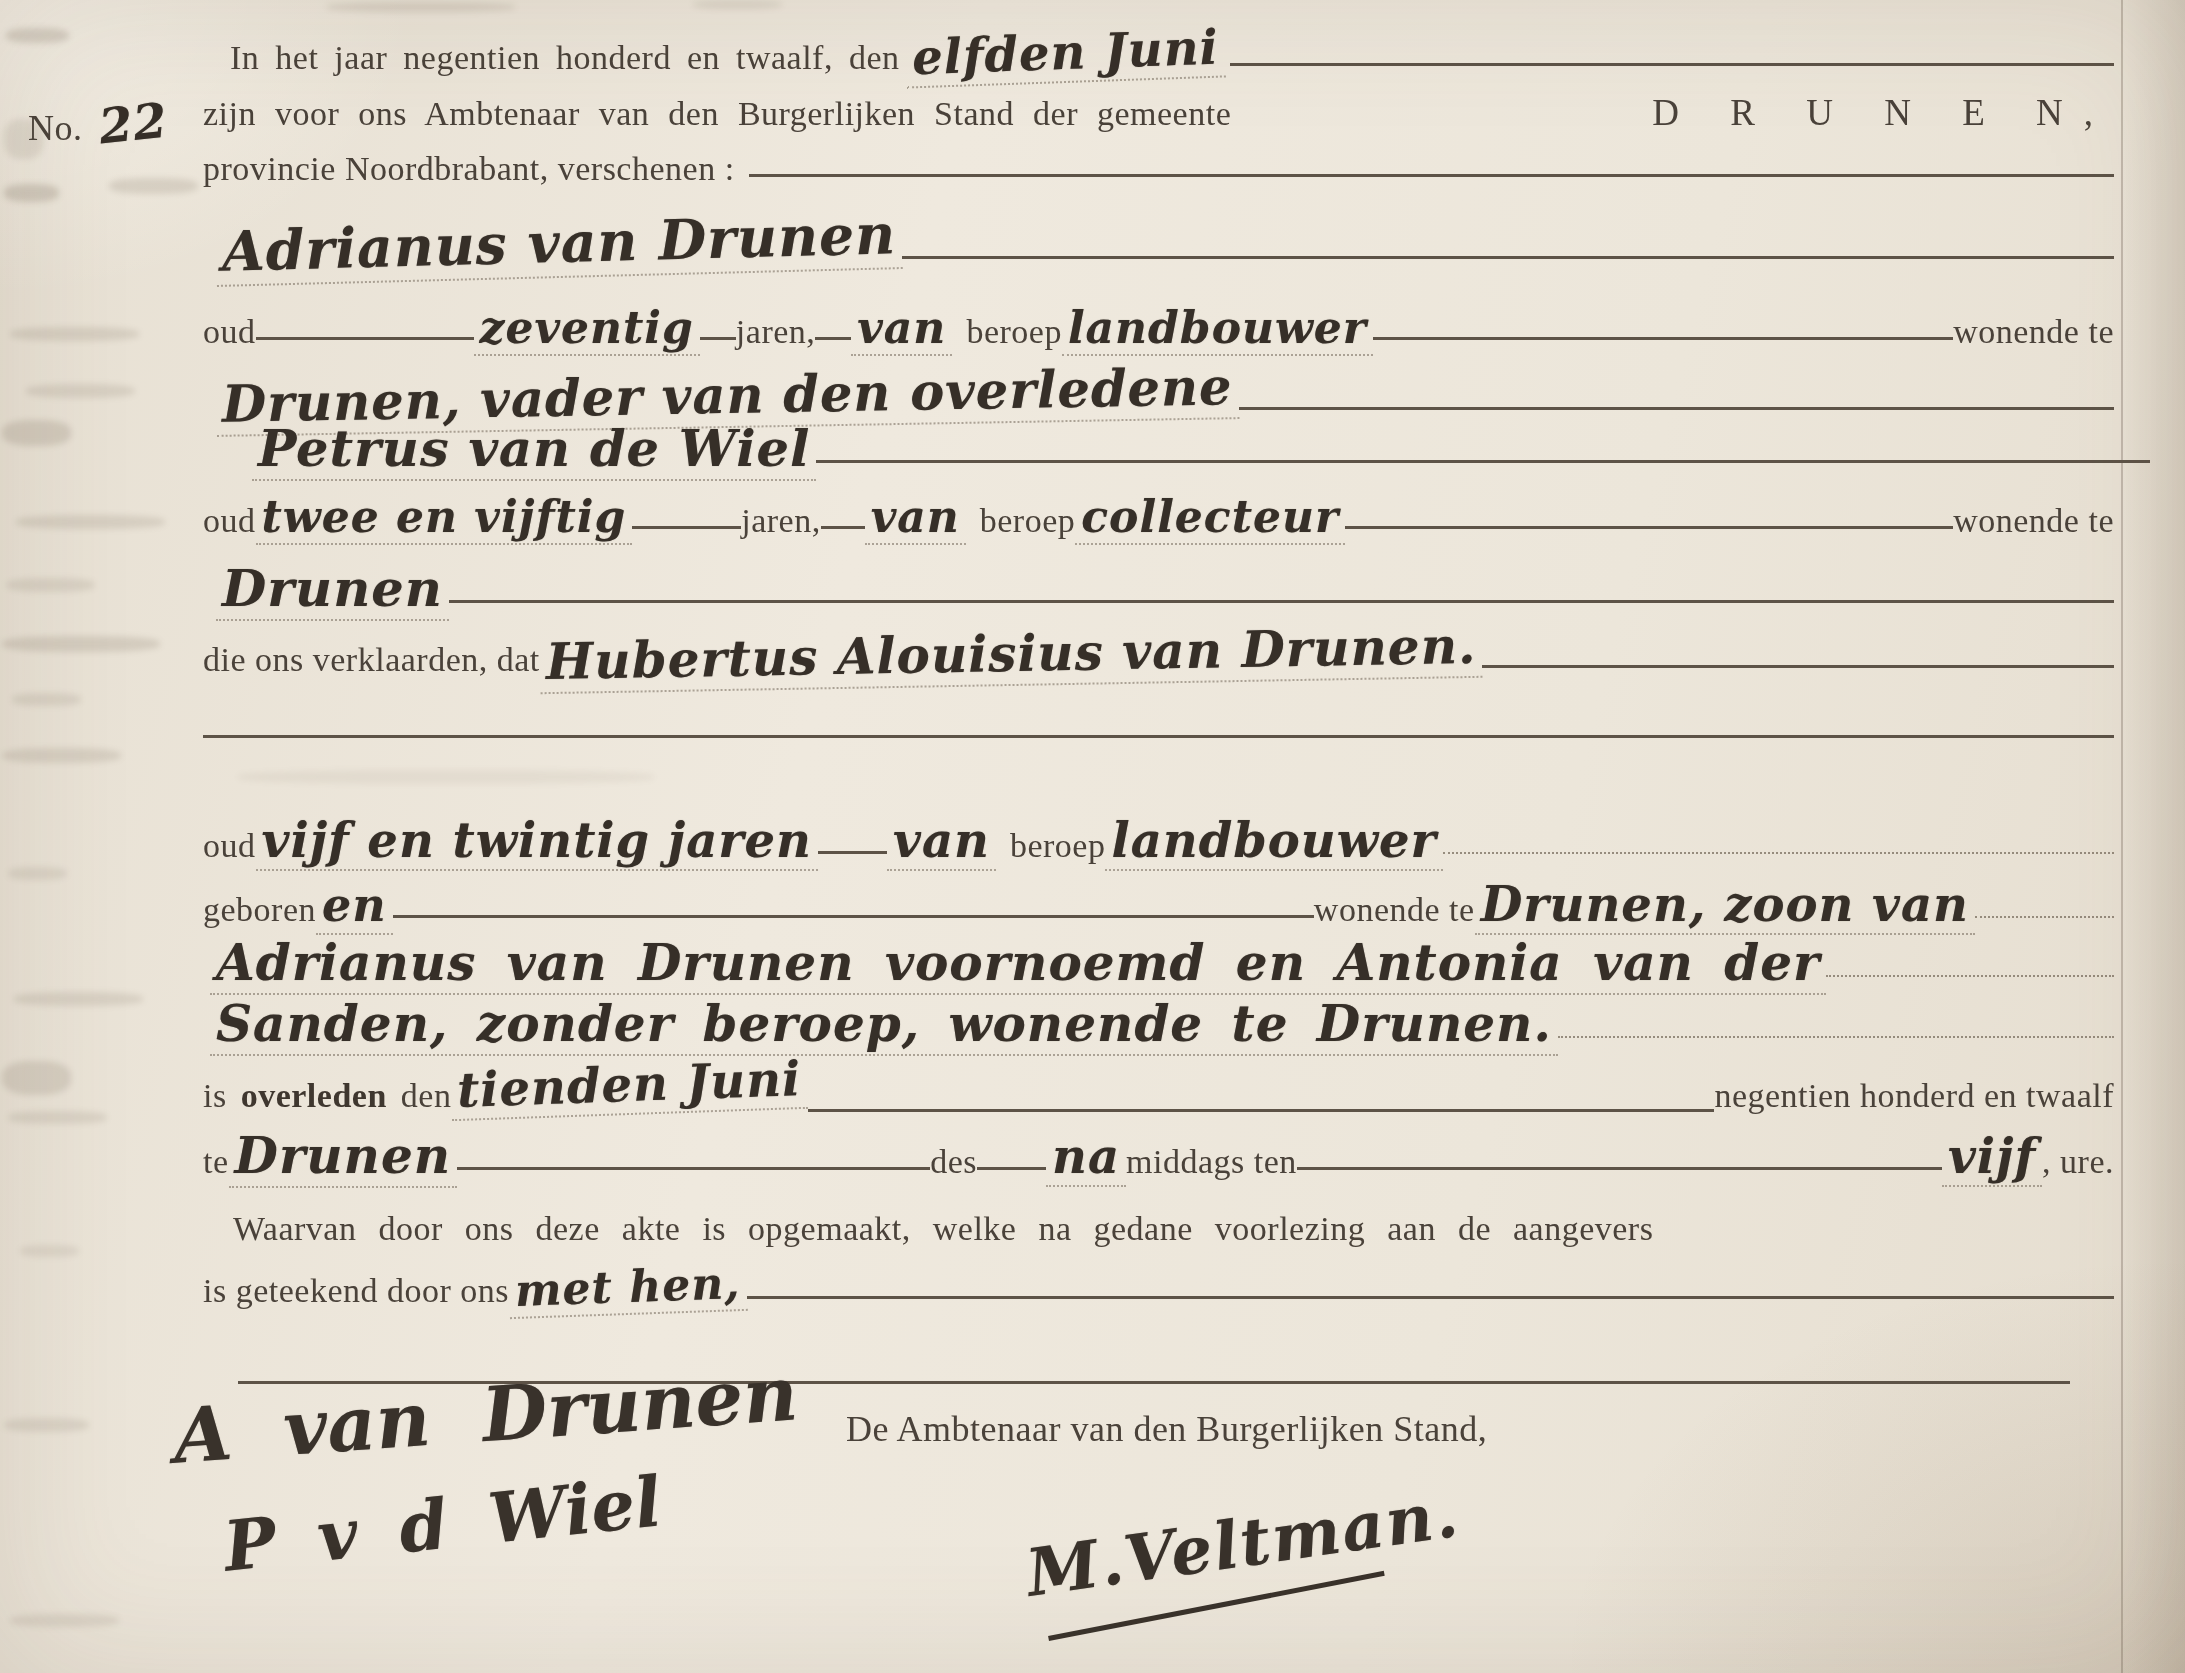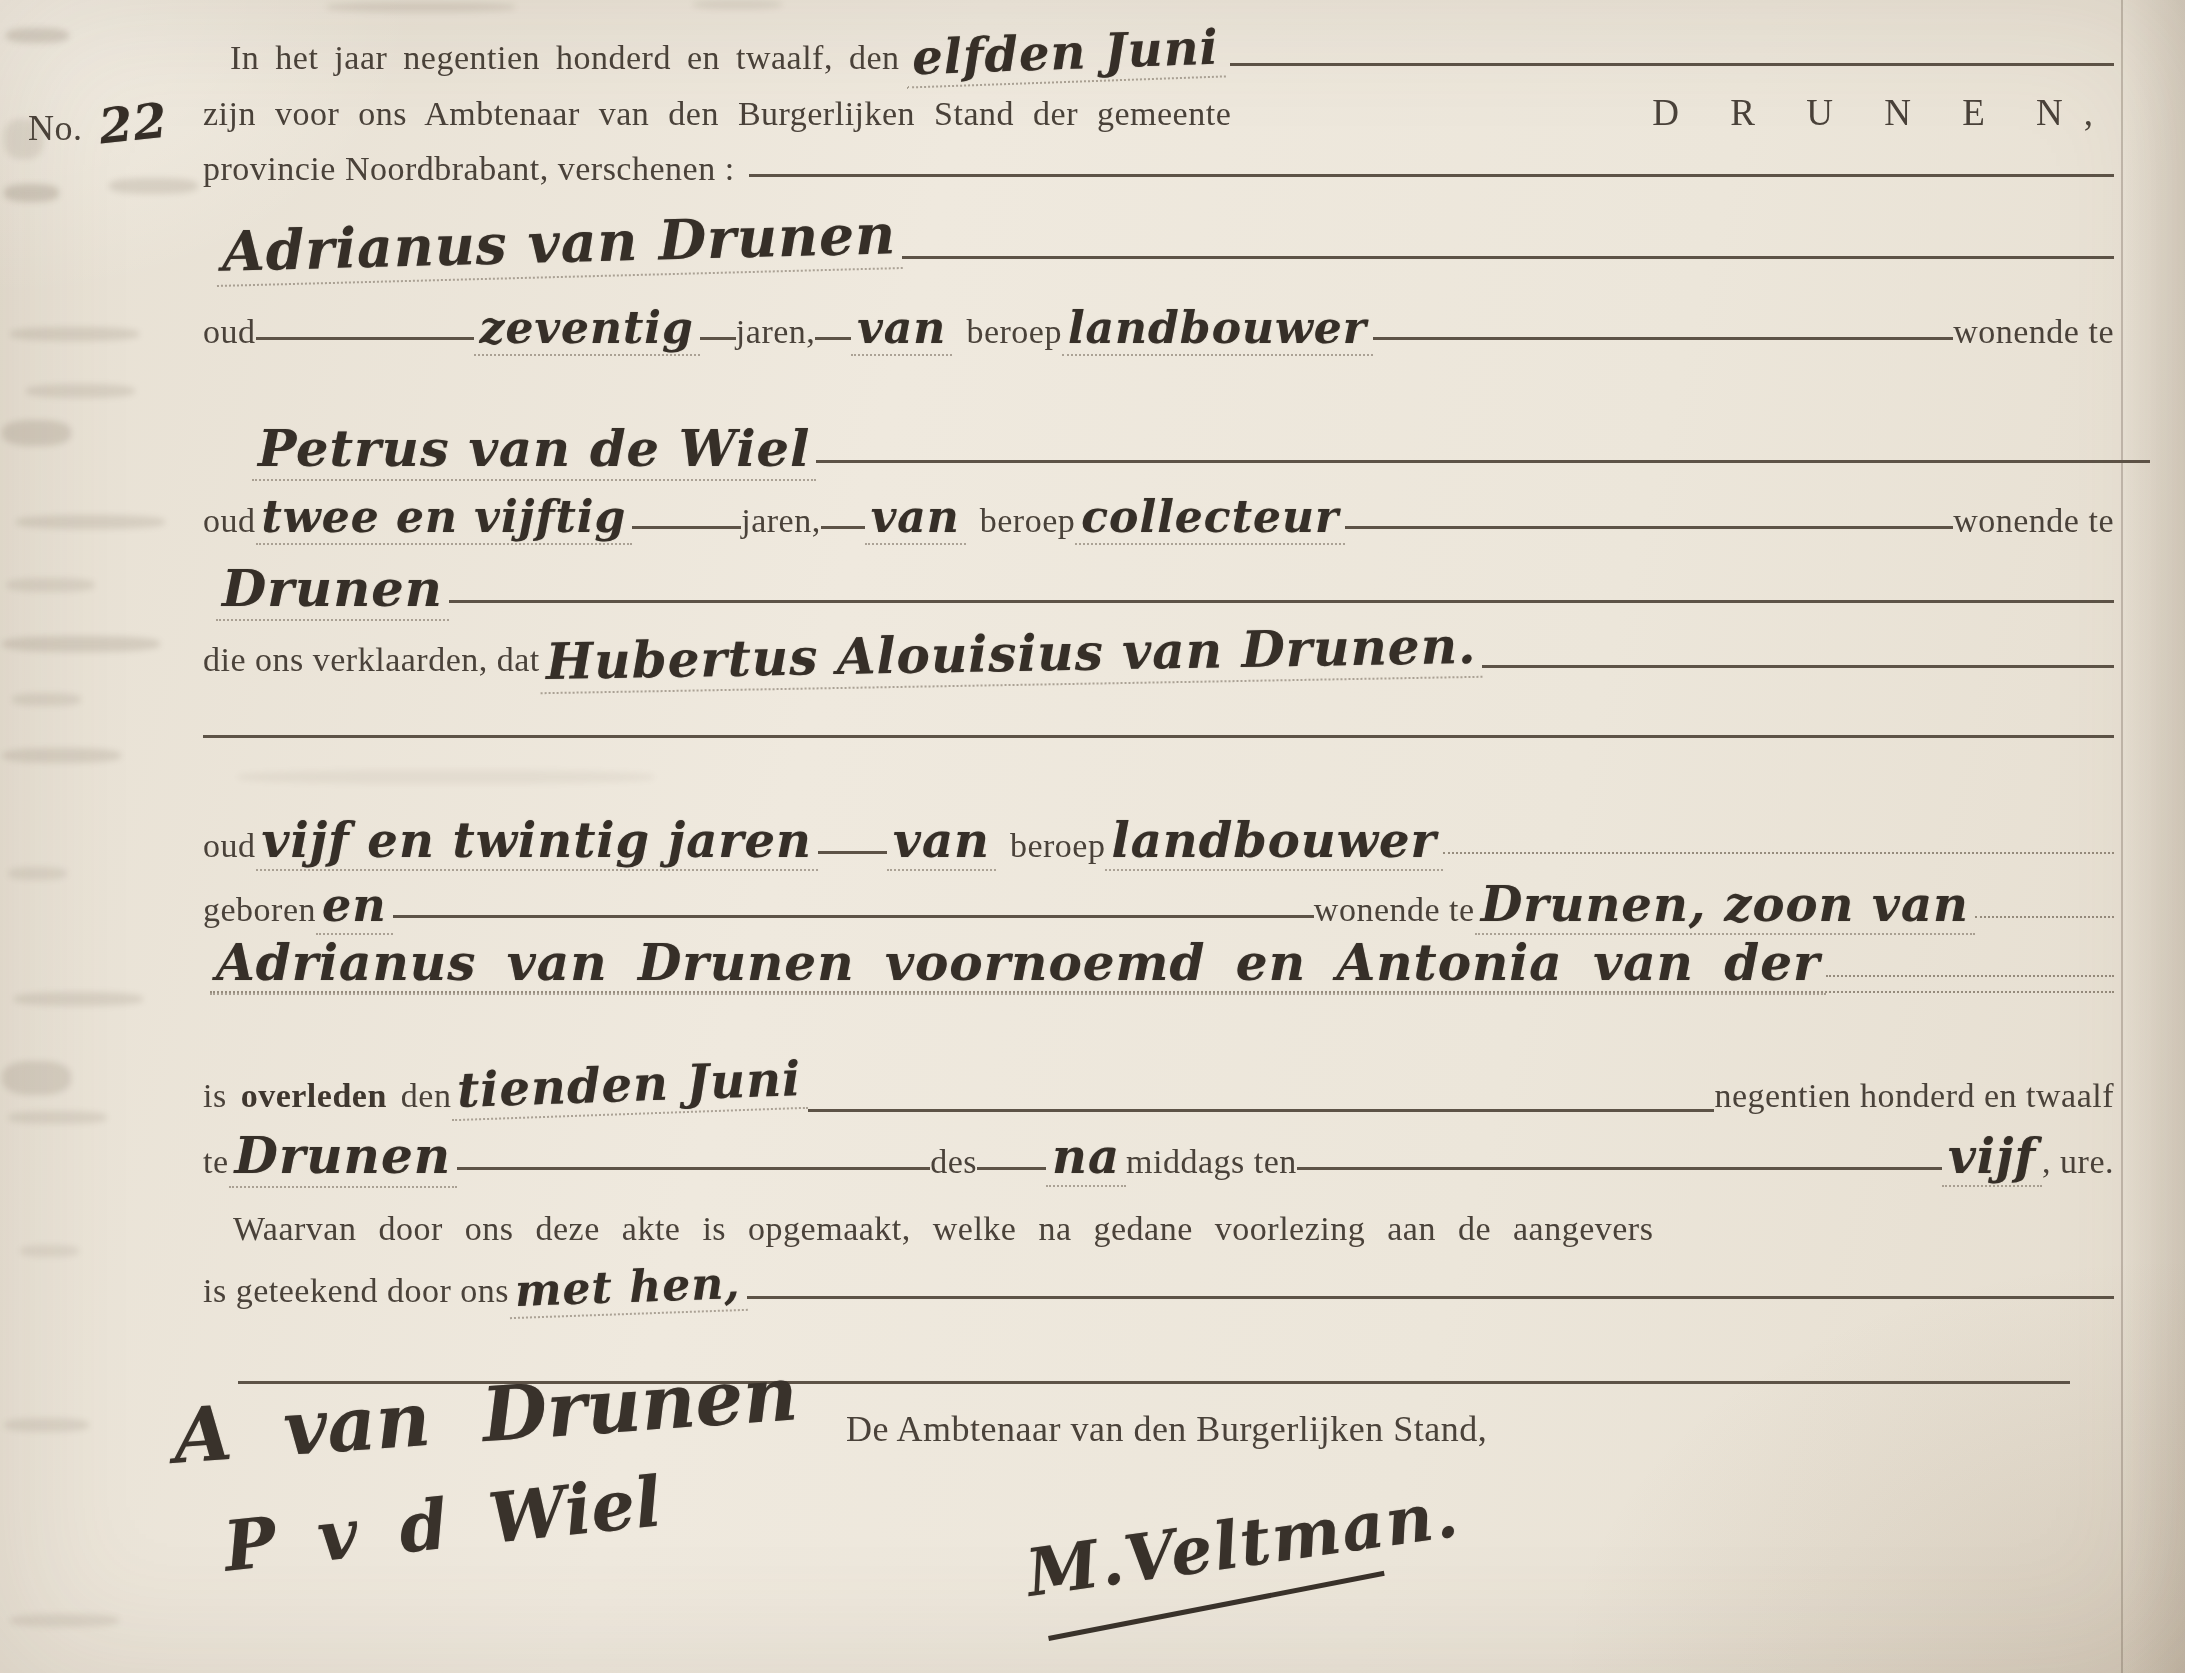--- a/index.html
+++ b/index.html
@@ -103,20 +103,24 @@
     <span class="p">jaren,</span>
     <span class="fill" style="flex:0 0 36px"></span>
     <span class="hw s44">van</span>
     <span class="gap"></span>
     <span class="p">beroep</span>
     <span class="hw s44">landbouwer</span>
     <span class="fill grow"></span>
     <span class="p">wonende te</span>
   </div>
 
+  <div class="line" style="left:216px;top:365px;width:1898px;">
+    <span class="hw md" style="transform:rotate(-1deg)">Drunen, vader van den overledene</span>
+    <span class="fill grow"></span>
+  </div>
 
   <div class="line" style="left:216px;top:418px;width:1898px;margin-left:36px;">
     <span class="hw md">Petrus van de Wiel</span>
     <span class="fill grow"></span>
   </div>
 
   <div class="line" style="left:203px;top:491px;width:1911px;">
     <span class="p">oud</span>
     <span class="hw s44">twee en vijftig</span>
     <span class="fill" style="flex:0 0 109px"></span>
@@ -162,20 +166,21 @@
     <span class="hw s48">Drunen, zoon van</span>
     <span class="fill dotted" style="flex:0 0 139px"></span>
   </div>
 
   <div class="line" style="left:210px;top:933px;width:1904px;">
     <span class="hw s50" style="word-spacing:12px">Adrianus van Drunen voornoemd en Antonia van der</span>
     <span class="fill dotted grow"></span>
   </div>
 
   <div class="line" style="left:210px;top:994px;width:1904px;">
+    <span class="hw s50" style="word-spacing:10px">Sanden, zonder beroep, wonende te Drunen.</span>
     <span class="fill dotted grow"></span>
   </div>
 
   <div class="line" style="left:203px;top:1056px;width:1911px;align-items:flex-end;">
     <span class="p">is</span>
     <span class="gap"></span>
     <span class="p bold">overleden</span>
     <span class="gap"></span>
     <span class="p">den</span>
     <span class="hw s48" style="transform:rotate(-2deg)">tienden Juni</span>

